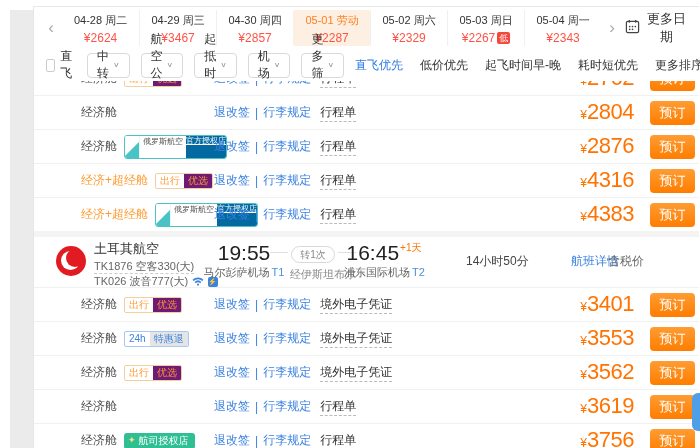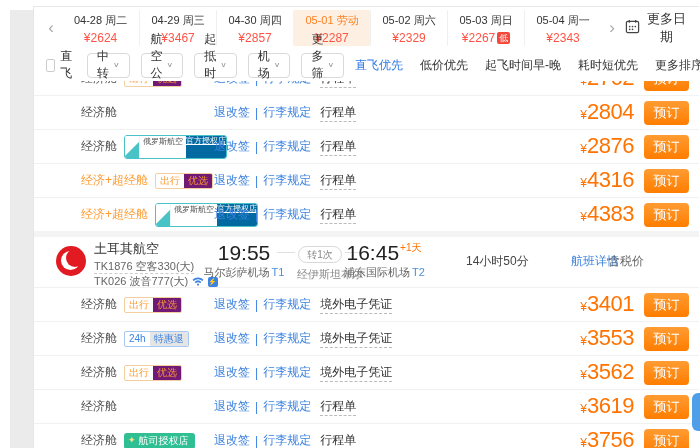--- a/index.html
+++ b/index.html
@@ -48,40 +48,40 @@
   .af-l2{font-size:8px;line-height:9px;color:#fff;background:#0369a1;white-space:nowrap;text-decoration:underline;}
   .badge-green{display:inline-flex;align-items:center;gap:3px;background:#2fbf92;color:#fff;font-size:10px;line-height:16px;padding:0 6px 0 4px;border-radius:3px;white-space:nowrap;}
   .medal{color:#ffe08a;font-size:9px;line-height:9px;}
   .links-col{position:absolute;left:180px;top:0;height:33px;display:flex;align-items:center;font-size:12px;white-space:nowrap;}
   .link{color:#3c82e0;text-decoration:none;cursor:pointer;}
   .lsep{color:#3c82e0;margin:0 5px;}
   .doc{color:#333;text-decoration:none;border-bottom:1px dashed #bbb;margin-left:9px;cursor:pointer;}
   .price-col{position:absolute;right:65px;top:3px;color:#ff7300;white-space:nowrap;}
   .cur{font-size:12px;}
   .amt{font-size:22px;letter-spacing:-0.5px;}
-  .book{position:absolute;right:10px;top:5px;width:45px;height:24px;background:linear-gradient(180deg,#ff9c33,#ff7d00);color:#fff;font-size:13px;border:none;border-radius:4px;cursor:pointer;padding:0;}
+  .book{position:absolute;right:4px;top:5px;width:45px;height:24px;background:linear-gradient(180deg,#ff9c33,#ff7d00);color:#fff;font-size:13px;border:none;border-radius:4px;cursor:pointer;padding:0;}
   .block-gap{height:6px;background:#f4f4f4;}
   
   .fcard{position:relative;height:50px;background:#fff;}
   .tk-logo{position:absolute;left:22px;top:9px;width:30px;height:30px;border-radius:50%;background:#e21b22;overflow:hidden;}
   .tk-logo .c1{position:absolute;left:5px;top:5px;width:19px;height:19px;border-radius:50%;background:#fff;}
   .tk-logo .c2{position:absolute;left:10px;top:3px;width:18px;height:18px;border-radius:50%;background:#e21b22;}
   .ainfo{position:absolute;left:60px;top:3px;}
   .aname{font-size:13px;color:#333;margin-bottom:1px;}
   .aseg{font-size:11px;color:#666;line-height:14px;display:flex;align-items:center;gap:4px;}
   .aseg .segtx{border-bottom:1px dashed #ccc;}
   .pwr{display:inline-block;width:10px;height:10px;background:#3c82e0;border-radius:2px;color:#fff;font-size:7px;line-height:10px;text-align:center;}
   .dep,.arr{position:absolute;top:4px;text-align:center;}
   .dep{left:158px;width:104px;}
   .arr{left:310px;width:80px;}
   .time{font-size:21px;color:#222;white-space:nowrap;}
   .plus{font-size:10px;color:#ff7300;vertical-align:9px;margin-left:1px;}
   .apt{font-size:11px;color:#666;margin-top:0;white-space:nowrap;}
   .terminal{color:#4a90d9;margin-left:2px;}
-  .trans{position:absolute;left:263px;top:7px;width:46px;text-align:center;}
+  .trans{position:absolute;left:256px;top:7px;width:46px;text-align:center;}
   .trans-line{position:absolute;top:8px;height:1px;width:18px;background:#e0e0e0;}
   .tl-l{left:-20px;} .tl-r{right:-20px;}
   .trans-pill{display:inline-block;font-size:10px;color:#888;border:1px solid #d8d8d8;border-radius:9px;line-height:15px;padding:0 8px;background:#fff;white-space:nowrap;}
   .via{font-size:11px;color:#888;margin-top:4px;white-space:nowrap;}
   .dur{position:absolute;left:432px;top:16px;font-size:12px;color:#444;white-space:nowrap;}
   .fdetails{position:absolute;left:505px;top:16px;font-size:12px;color:#3c82e0;text-decoration:none;cursor:pointer;white-space:nowrap;margin-left:32px;}
   .taxlabel{position:absolute;left:574px;top:16px;font-size:12px;color:#666;white-space:nowrap;}
   
   .float-btn{position:absolute;right:0;top:393px;width:8px;height:38px;background:#4e9ee8;border-radius:6px 0 0 6px;cursor:pointer;}
   .cal-icon{display:inline-block;}

